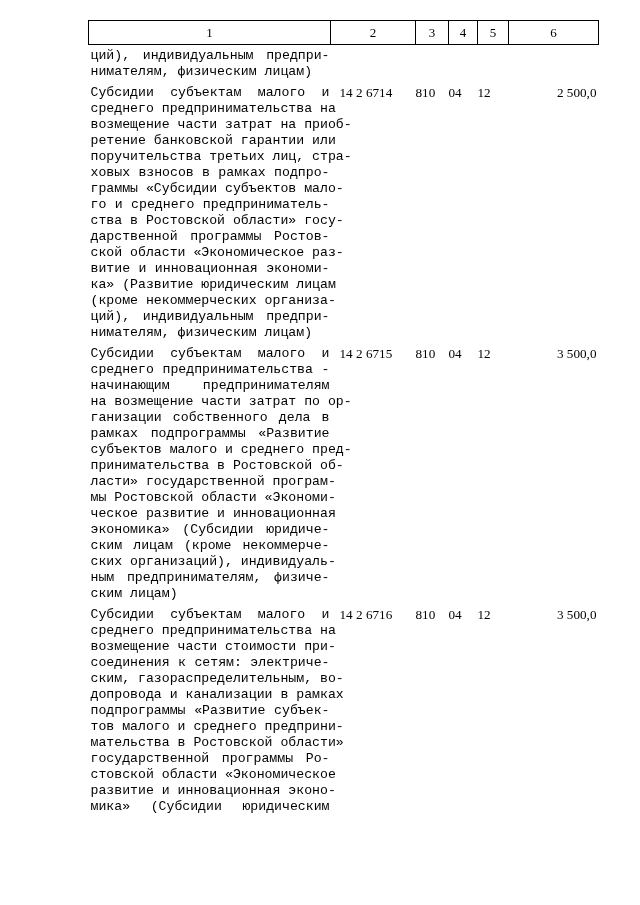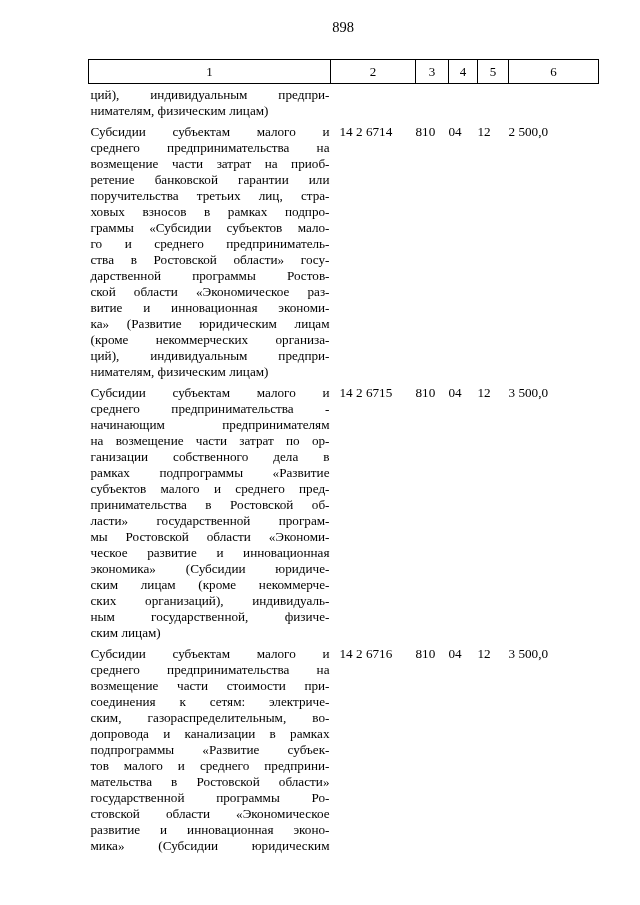--- a/index.html
+++ b/index.html
@@ -37,37 +37,36 @@
     text-align: center;
     vertical-align: middle;
     background: #fff;
   }
   tbody td {
     vertical-align: top;
     padding-top: 5px;
     line-height: 16px;
   }
   tbody tr:first-child td { padding-top: 3px; }
-  td.cell-name { padding-left: 2px; padding-right: 1px; }
+  td.cell-name { padding-left: 2px; padding-right: 1px; font-family: Liberation Mono, monospace; }
   .line {
     text-align: justify;
     text-align-last: justify;
     line-height: 16px;
     white-space: nowrap;
   }
   .line.end { text-align-last: left; }
   td.cell-code { padding-left: 9px; white-space: nowrap; }
   td.cell-c { text-align: left; white-space: nowrap; }
-  td.cell-amount { text-align: left; padding-right: 2px; white-space: nowrap; }
+  td.cell-amount { text-align: right; padding-right: 2px; white-space: nowrap; }
 </style>
 </head>
 <body>
 
 <div class="page">
-  <div class="page-number">898</div>
 
   <table class="budget-table">
     <colgroup>
       <col style="width:242px">
       <col style="width:85px">
       <col style="width:33px">
       <col style="width:29px">
       <col style="width:31px">
       <col style="width:90px">
     </colgroup>
@@ -127,21 +126,21 @@
             <div class="line">ганизации собственного дела в</div>
             <div class="line">рамках подпрограммы «Развитие</div>
             <div class="line">субъектов малого и среднего пред-</div>
             <div class="line">принимательства в Ростовской об-</div>
             <div class="line">ласти» государственной програм-</div>
             <div class="line">мы Ростовской области «Экономи-</div>
             <div class="line">ческое развитие и инновационная</div>
             <div class="line">экономика» (Субсидии юридиче-</div>
             <div class="line">ским лицам (кроме некоммерче-</div>
             <div class="line">ских организаций), индивидуаль-</div>
-            <div class="line">ным государственной, физиче-</div>
+            <div class="line">ным предпринимателям, физиче-</div>
             <div class="line end">ским лицам)</div>
           </td>
           <td class="cell-code">14 2 6715</td>
           <td class="cell-c">810</td>
           <td class="cell-c">04</td>
           <td class="cell-c">12</td>
           <td class="cell-amount">3 500,0</td>
         </tr>
         <tr>
           <td class="cell-name">

